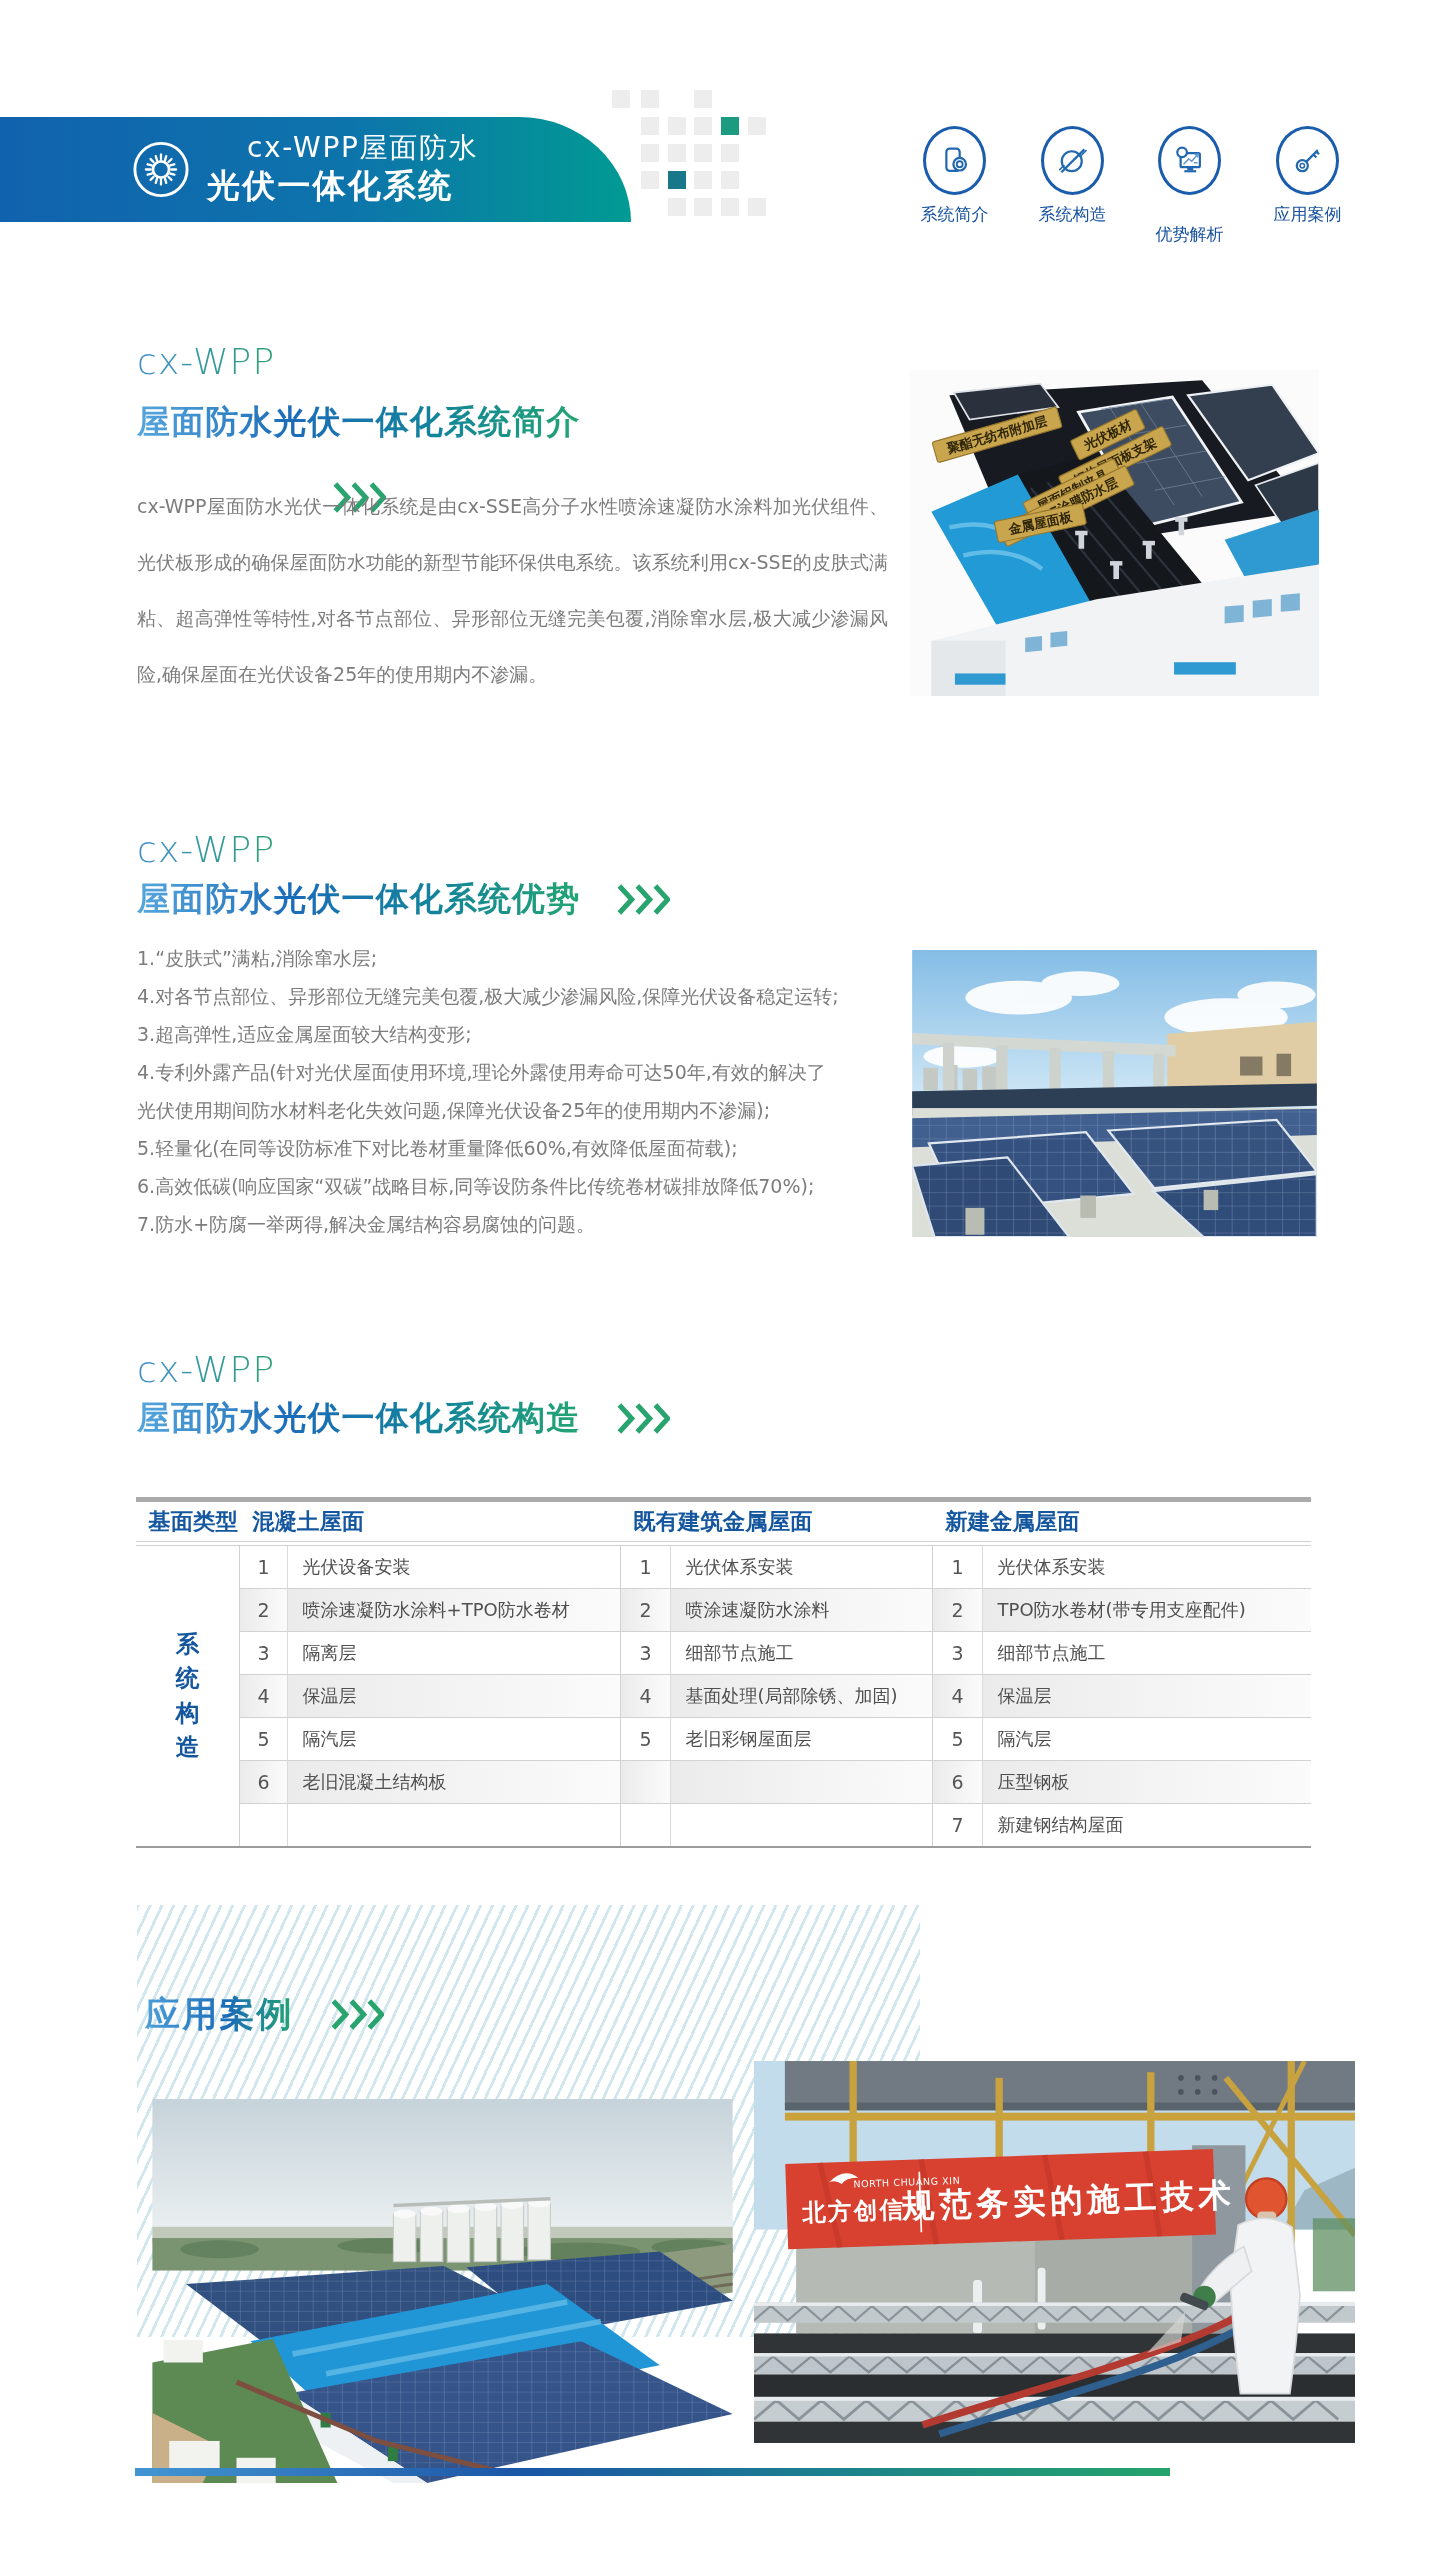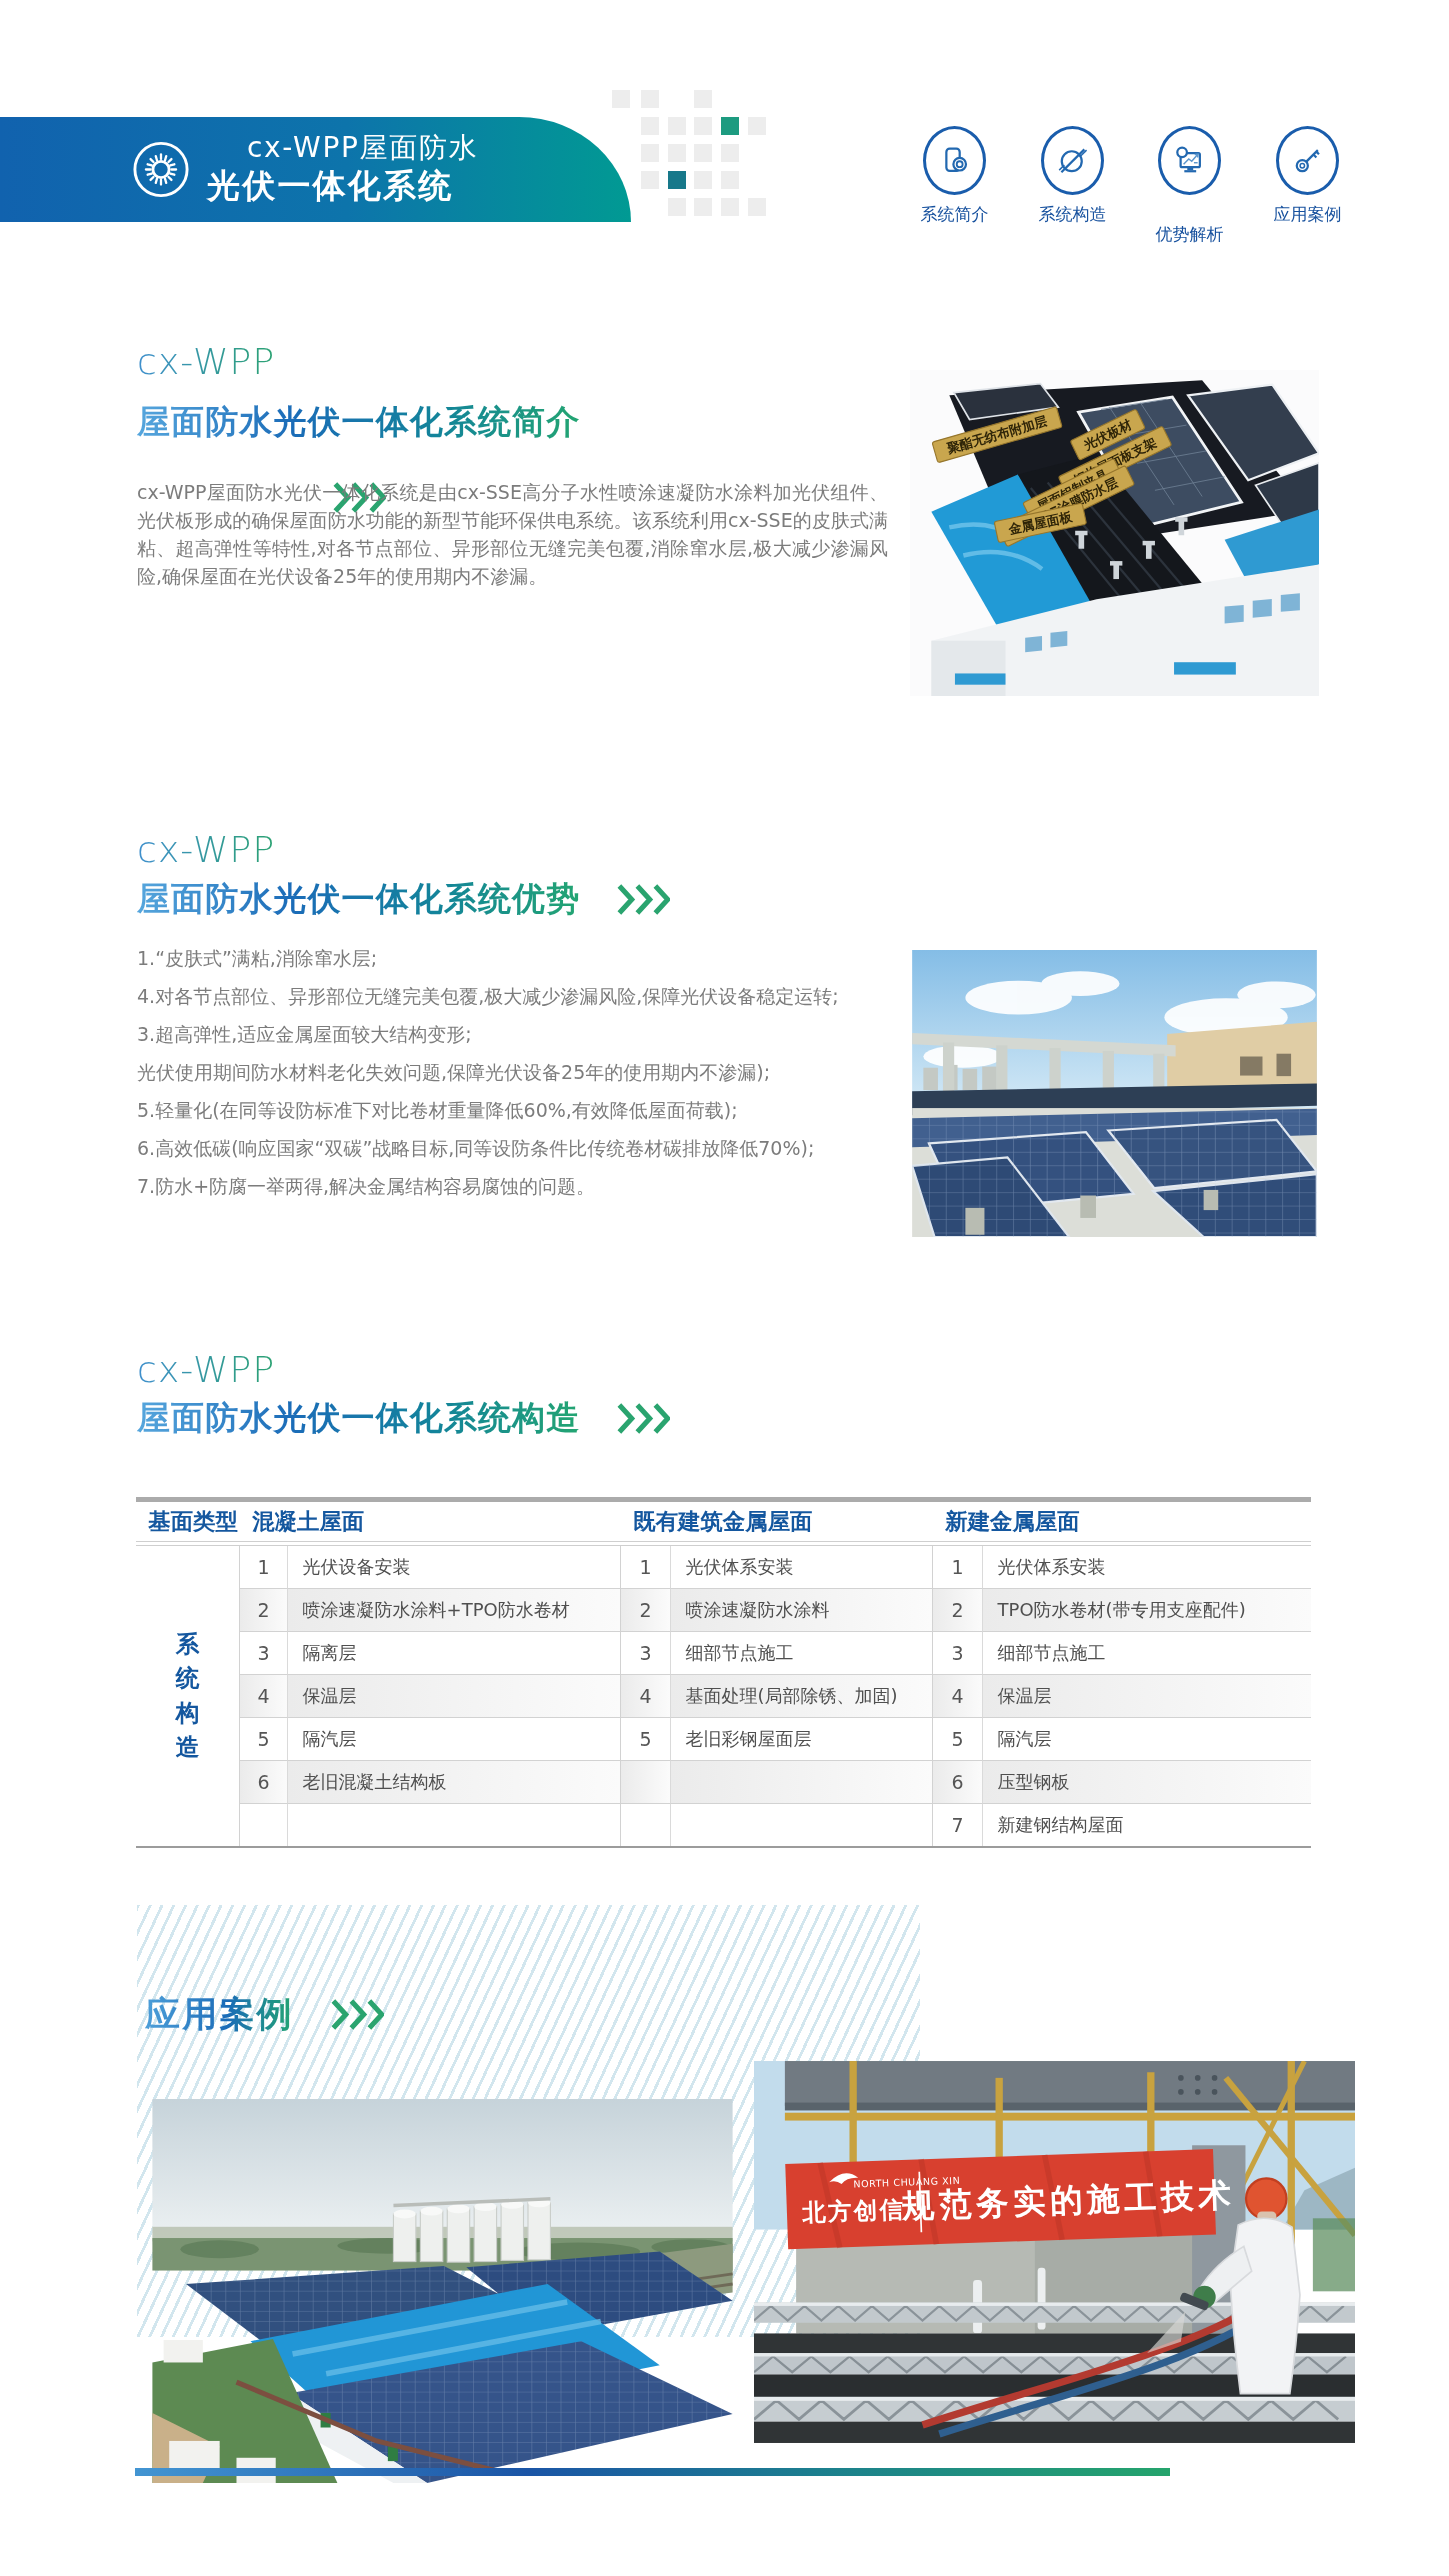--- a/index.html
+++ b/index.html
@@ -28,21 +28,21 @@
   
   .sec-title{font-size:36px;font-weight:300;letter-spacing:1.1px;white-space:nowrap;
     background-image:linear-gradient(90deg,#3f8fcd,#2ba272);
     -webkit-background-clip:text;background-clip:text;color:transparent;}
   .sec-sub{font-size:33px;font-weight:bold;letter-spacing:1.1px;white-space:nowrap;display:inline-block;
     background-image:linear-gradient(90deg,#56a6dd 0%,#1b6cb8 35%,#13849a 68%,#23a572 100%);
     -webkit-background-clip:text;background-clip:text;color:transparent;}
   .sub-row{display:flex;align-items:center;gap:36px;}
 
   
-  #intro-para{left:137px;top:478px;width:751px;font-size:19px;line-height:28px;
+  #intro-para{left:137px;top:478px;width:751px;font-size:19px;line-height:56px;
     color:var(--text_gray);text-align:justify;}
   #adv-list{left:137px;top:939px;}
   .adv-line{font-size:19px;line-height:38px;color:var(--text_gray);white-space:nowrap;}
 
   
   .ph{display:block;}
 
   
   #structure-table{left:136px;top:1497px;width:1175px;}
   #tbl-topband{height:4.5px;background:#ababab;}
@@ -280,20 +280,21 @@
       <polyline points="6,5 28,29 6,53"></polyline>
         <polyline points="38,5 60,29 38,53"></polyline>
         <polyline points="70,5 92,29 70,53"></polyline>
     </g>
   </svg>
 </div>
 <div class="abs" id="adv-list">
     <div class="adv-line">1.“皮肤式”满粘,消除窜水层;</div>
     <div class="adv-line">4.对各节点部位、异形部位无缝完美包覆,极大减少渗漏风险,保障光伏设备稳定运转;</div>
     <div class="adv-line">3.超高弹性,适应金属屋面较大结构变形;</div>
+    <div class="adv-line">4.专利外露产品(针对光伏屋面使用环境,理论外露使用寿命可达50年,有效的解决了</div>
     <div class="adv-line">   光伏使用期间防水材料老化失效问题,保障光伏设备25年的使用期内不渗漏);</div>
     <div class="adv-line">5.轻量化(在同等设防标准下对比卷材重量降低60%,有效降低屋面荷载);</div>
     <div class="adv-line">6.高效低碳(响应国家“双碳”战略目标,同等设防条件比传统卷材碳排放降低70%);</div>
     <div class="adv-line">7.防水+防腐一举两得,解决金属结构容易腐蚀的问题。</div>
   </div>
 
 <svg class="abs ph" style="left:912px;top:950px;" width="405" height="287" viewBox="0 0 722 512">
   <defs>
     <linearGradient id="sky2" x1="0" y1="0" x2="0" y2="1">
       <stop offset="0" stop-color="#84bde6"></stop>

